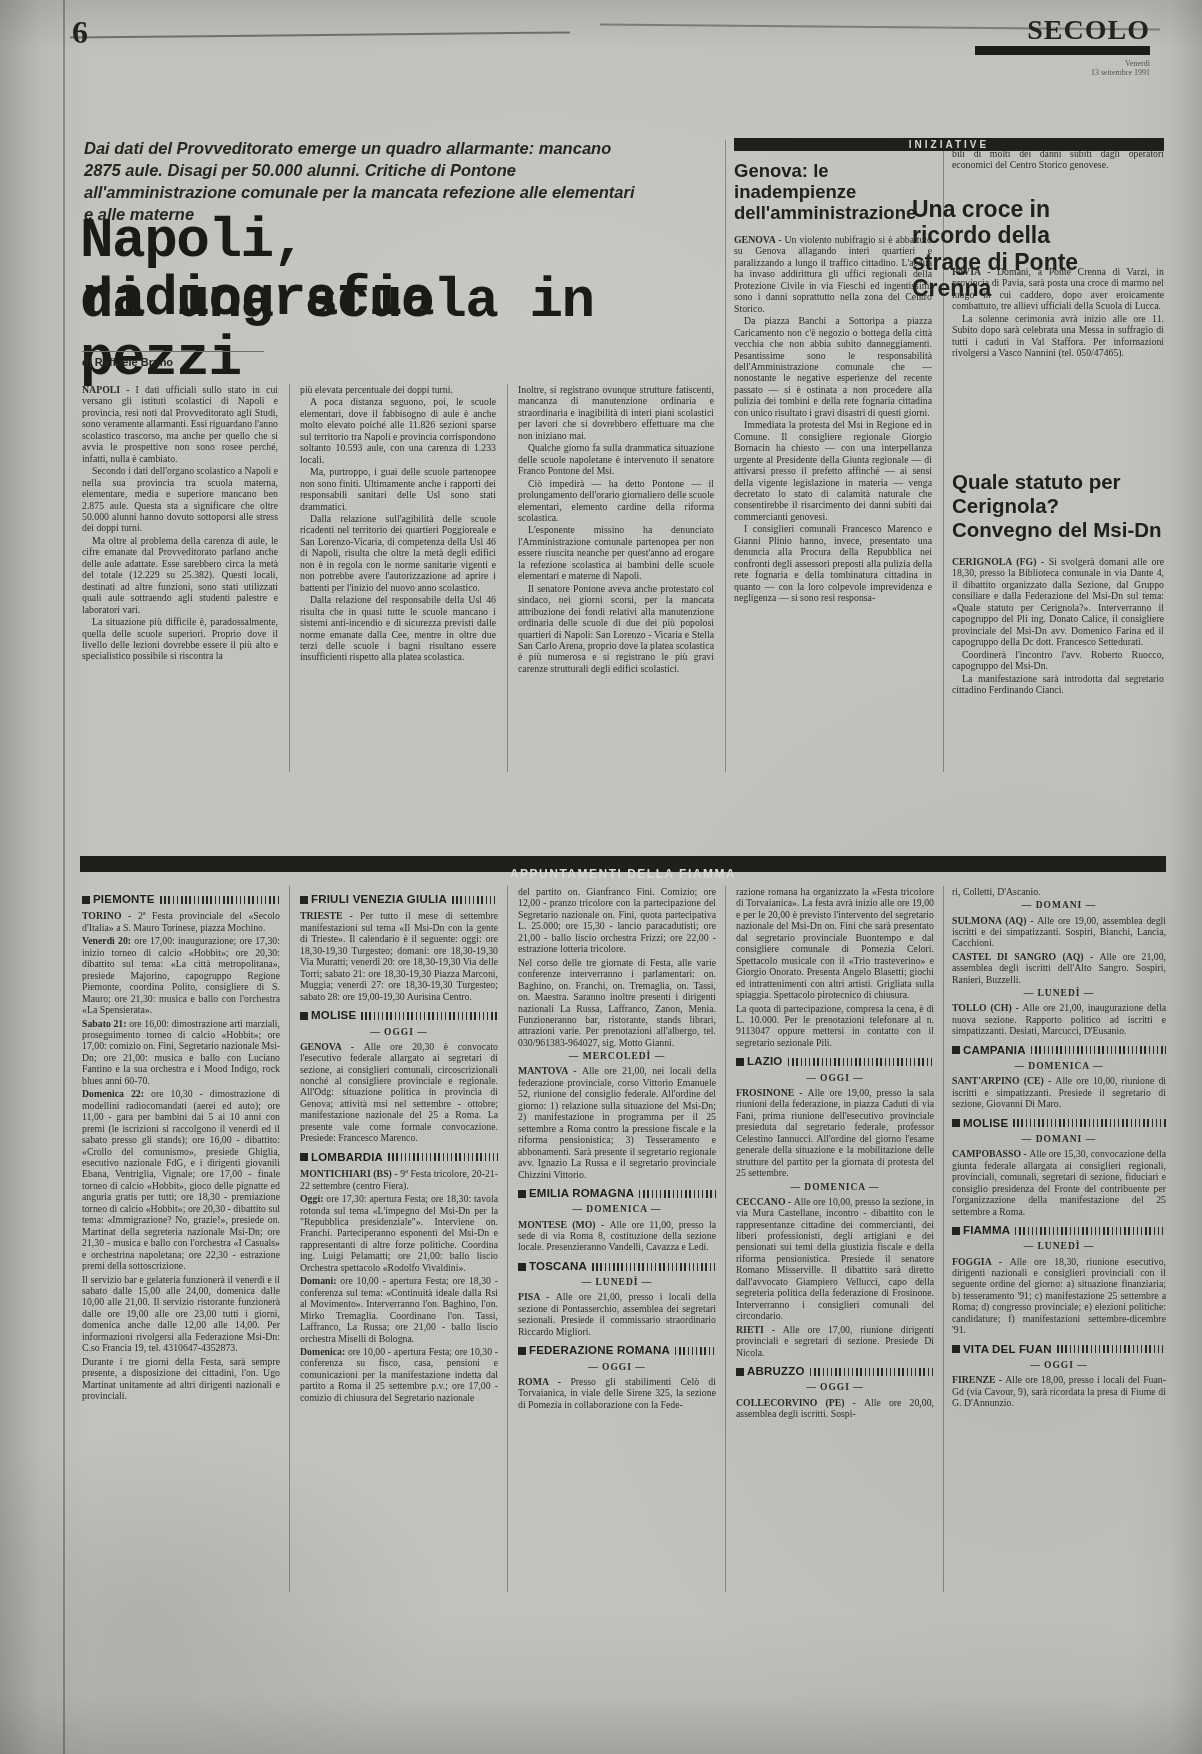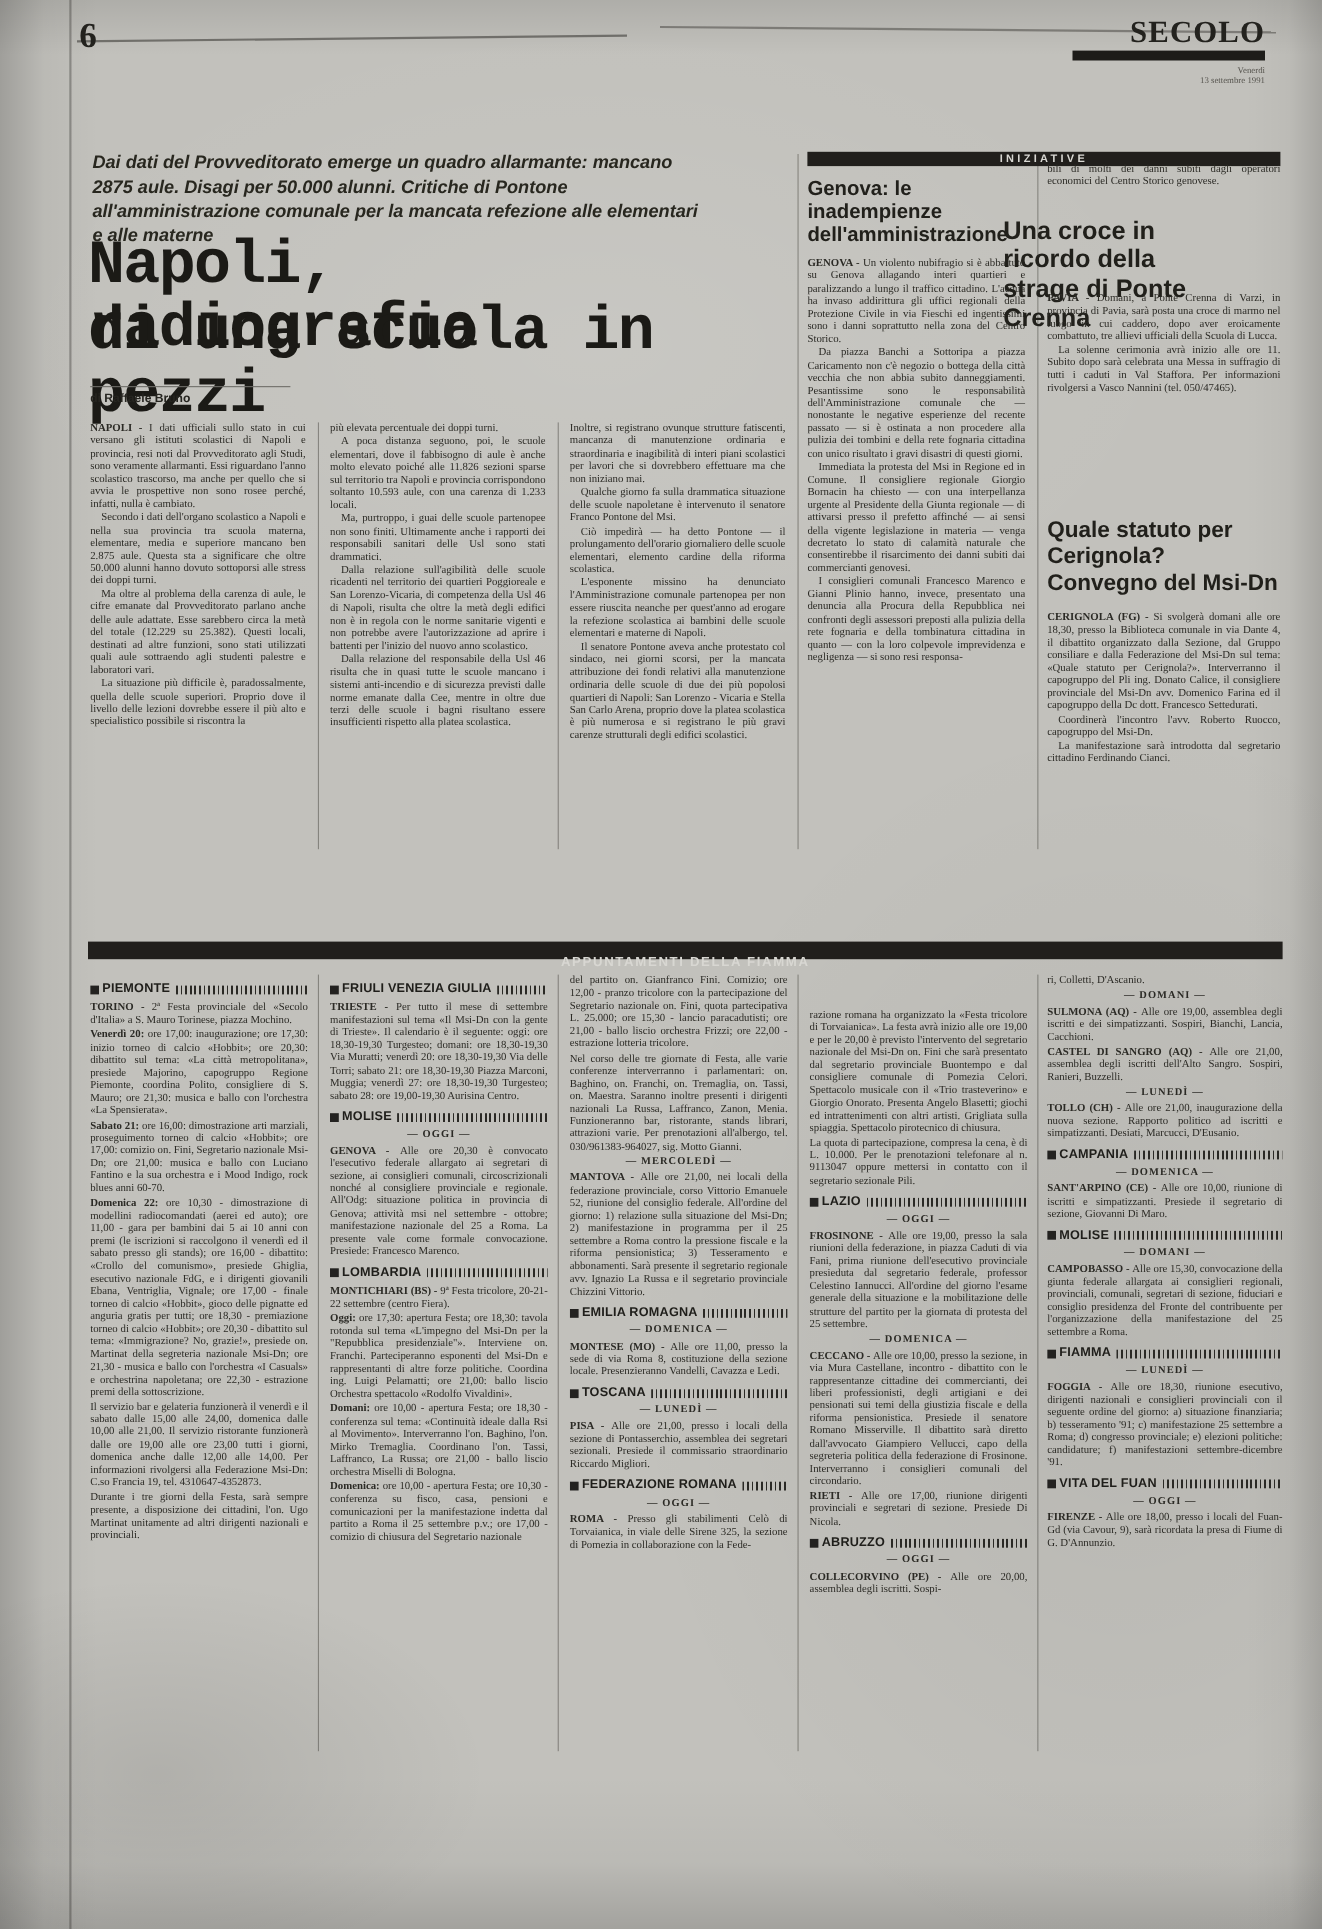--- a/index.html
+++ b/index.html
@@ -185,21 +185,21 @@
       <div class="day">— LUNEDÌ —</div>
       <p><b>PISA - </b>Alle ore 21,00, presso i locali della sezione di Pontasserchio, assemblea dei segretari sezionali. Presiede il commissario straordinario Riccardo Migliori.</p>
       <div class="region">
         <span class="sq"></span>
         <span class="rl">FEDERAZIONE ROMANA</span>
         <span class="stripes"></span>
       </div>
       <div class="day">— OGGI —</div>
       <p><b>ROMA - </b>Presso gli stabilimenti Celò di Torvaianica, in viale delle Sirene 325, la sezione di Pomezia in collaborazione con la Fede-</p>
     </div>
-  <div class="abs listing" style="left:736px;top:886px;width:198px;height:708px;margin-top:31px;">
+  <div class="abs listing" style="left:736px;top:886px;width:198px;height:708px;">
       <p>razione romana ha organizzato la «Festa tricolore di Torvaianica». La festa avrà inizio alle ore 19,00 e per le 20,00 è previsto l'intervento del segretario nazionale del Msi-Dn on. Fini che sarà presentato dal segretario provinciale Buontempo e dal consigliere comunale di Pomezia Celori. Spettacolo musicale con il «Trio trasteverino» e Giorgio Onorato. Presenta Angelo Blasetti; giochi ed intrattenimenti con altri artisti. Grigliata sulla spiaggia. Spettacolo pirotecnico di chiusura.</p>
       <p>La quota di partecipazione, compresa la cena, è di L. 10.000. Per le prenotazioni telefonare al n. 9113047 oppure mettersi in contatto con il segretario sezionale Pili.</p>
       <div class="region">
         <span class="sq"></span>
         <span class="rl">LAZIO</span>
         <span class="stripes"></span>
       </div>
       <div class="day">— OGGI —</div>
       <p><b>FROSINONE - </b>Alle ore 19,00, presso la sala riunioni della federazione, in piazza Caduti di via Fani, prima riunione dell'esecutivo provinciale presieduta dal segretario federale, professor Celestino Iannucci. All'ordine del giorno l'esame generale della situazione e la mobilitazione delle strutture del partito per la giornata di protesta del 25 settembre.</p>
       <div class="day">— DOMENICA —</div>

